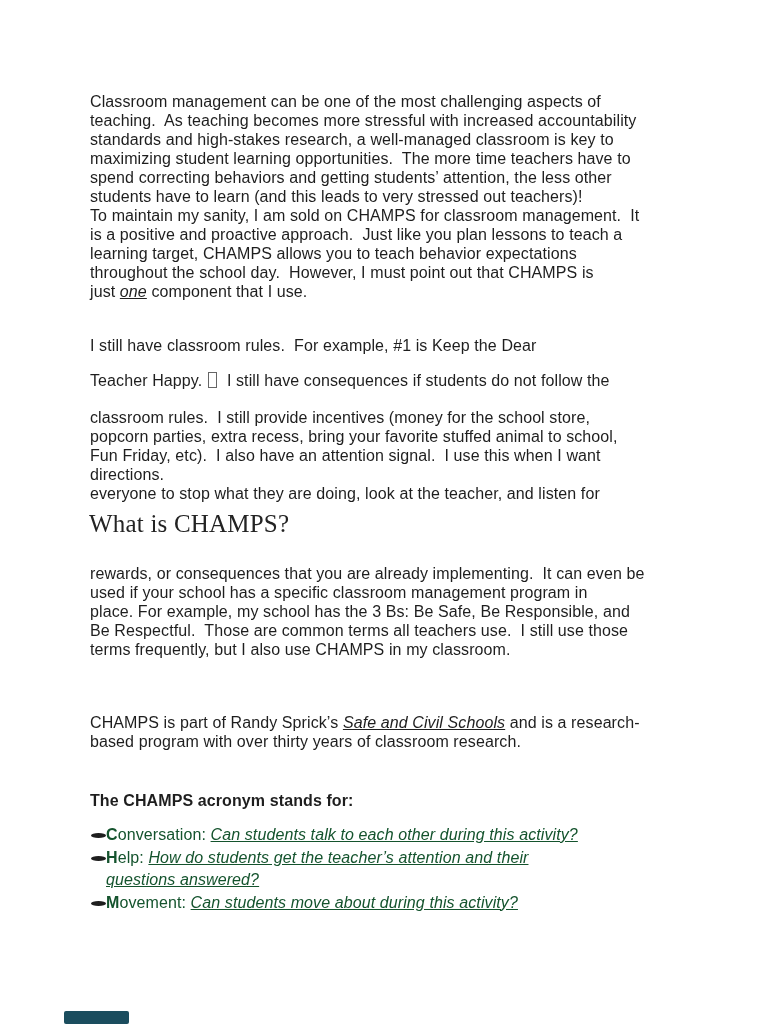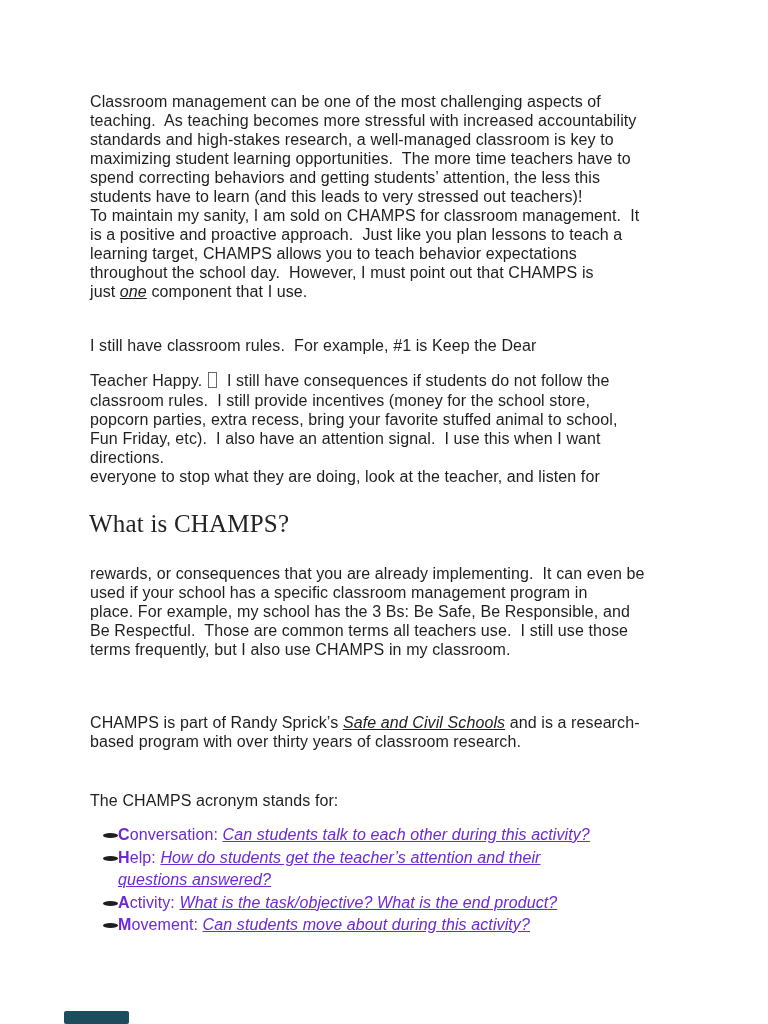--- a/index.html
+++ b/index.html
@@ -27,23 +27,23 @@
   .b-intro{top:92px;}
   .b-rules{top:336px;}
   .b-heading{
     position:absolute;left:89px;top:508px;margin:0;
     font-size:25px;font-weight:400;color:#232323;line-height:32px;
     letter-spacing:0.2px;
     font-family:Liberation Serif, serif;
   }
   .b-champs1{top:564px;}
   .b-champs2{top:713px;}
-  .b-acronym{top:791px;}
-  .b-bullets{top:824px;left:86px;width:620px;position:absolute;
-    font-size:16px;line-height:22.5px;color:#6d28d9;letter-spacing:0.1px;}
+  .b-acronym{top:791px;font-weight:bold;}
+  .b-bullets{top:824px;left:74px;width:620px;position:absolute;
+    font-size:16px;line-height:22.5px;color:#14532d;letter-spacing:0.1px;}
   .bullet-row{display:flex;align-items:flex-start;}
   .bullet-dot{
     flex:0 0 15px;margin-left:17px;margin-top:9px;
     width:5px;height:5px;border-radius:50%;background:#1e1e1e;
     box-sizing:content-box;
   }
   .bullet-lines{flex:1;}
   .footer-bar{
     position:absolute;left:64px;top:1011px;width:65px;height:13px;
     border-radius:2px;background:#1b4d5e;
@@ -51,32 +51,32 @@
 </style>
 </head>
 <body style="color: rgb(30, 30, 30);">
 
 <div class="page" style="background: rgb(255, 255, 255); padding-left: 8px;">
   <div class="tblock b-intro">
       <div class="line"><span>Classroom management can be one of the most challenging aspects of</span></div>
       <div class="line"><span>teaching.  As teaching becomes more stressful with increased accountability</span></div>
       <div class="line"><span>standards and high-stakes research, a well-managed classroom is key to</span></div>
       <div class="line"><span>maximizing student learning opportunities.  The more time teachers have to</span></div>
-      <div class="line"><span>spend correcting behaviors and getting students’ attention, the less this</span></div>
+      <div class="line"><span>spend correcting behaviors and getting students’ attention, the less other</span></div>
       <div class="line"><span>students have to learn (and this leads to very stressed out teachers)!</span></div>
       <div class="line"><span>To maintain my sanity, I am sold on CHAMPS for classroom management.  It</span></div>
       <div class="line"><span>is a positive and proactive approach.  Just like you plan lessons to teach a</span></div>
       <div class="line"><span>learning target, CHAMPS allows you to teach behavior expectations</span></div>
       <div class="line"><span>throughout the school day.  However, I must point out that CHAMPS is</span></div>
       <div class="line"><span>just </span><em>one</em><span> component that I use.</span></div>
     </div>
   <div class="tblock b-rules">
       <div class="line"><span>I still have classroom rules.  For example, #1 is Keep the Dear</span></div>
       <div class="line" style="margin-top: 16px;"><span>Teacher Happy. </span><span class="tofu"></span><span>  I still have consequences if students do not follow the</span></div>
-      <div class="line" style="margin-top: 1px;"><span>classroom rules.  I still provide incentives (money for the school store,</span></div>
+      <div class="line" style="margin-top: 18px;"><span>classroom rules.  I still provide incentives (money for the school store,</span></div>
       <div class="line"><span>popcorn parties, extra recess, bring your favorite stuffed animal to school,</span></div>
       <div class="line"><span>Fun Friday, etc).  I also have an attention signal.  I use this when I want</span></div>
       <div class="line"><span>directions.</span></div>
       <div class="line"><span>everyone to stop what they are doing, look at the teacher, and listen for</span></div>
     </div>
   <h1 class="b-heading">What is CHAMPS?</h1>
   <div class="tblock b-champs1">
       <div class="line"><span>rewards, or consequences that you are already implementing.  It can even be</span></div>
       <div class="line"><span>used if your school has a specific classroom management program in</span></div>
       <div class="line"><span>place. For example, my school has the 3 Bs: Be Safe, Be Responsible, and</span></div>
@@ -100,24 +100,18 @@
       <div class="bullet-row">
         <span class="bullet-dot"></span>
         <div class="bullet-lines">
           <div class="line"><strong>H</strong><span>elp: </span><em>How do students get the teacher’s attention and their</em></div>
           <div class="line"><em>questions answered?</em></div>
         </div>
       </div>
       <div class="bullet-row">
         <span class="bullet-dot"></span>
         <div class="bullet-lines">
-          <div class="line"><strong>A</strong><span>ctivity: </span><em>What is the task/objective? What is the end product?</em></div>
-        </div>
-      </div>
-      <div class="bullet-row">
-        <span class="bullet-dot"></span>
-        <div class="bullet-lines">
           <div class="line"><strong>M</strong><span>ovement: </span><em>Can students move about during this activity?</em></div>
         </div>
       </div>
     </div>
   <div class="footer-bar" style="background: rgb(27, 77, 94);"></div>
 </div>
 
 </body></html>

